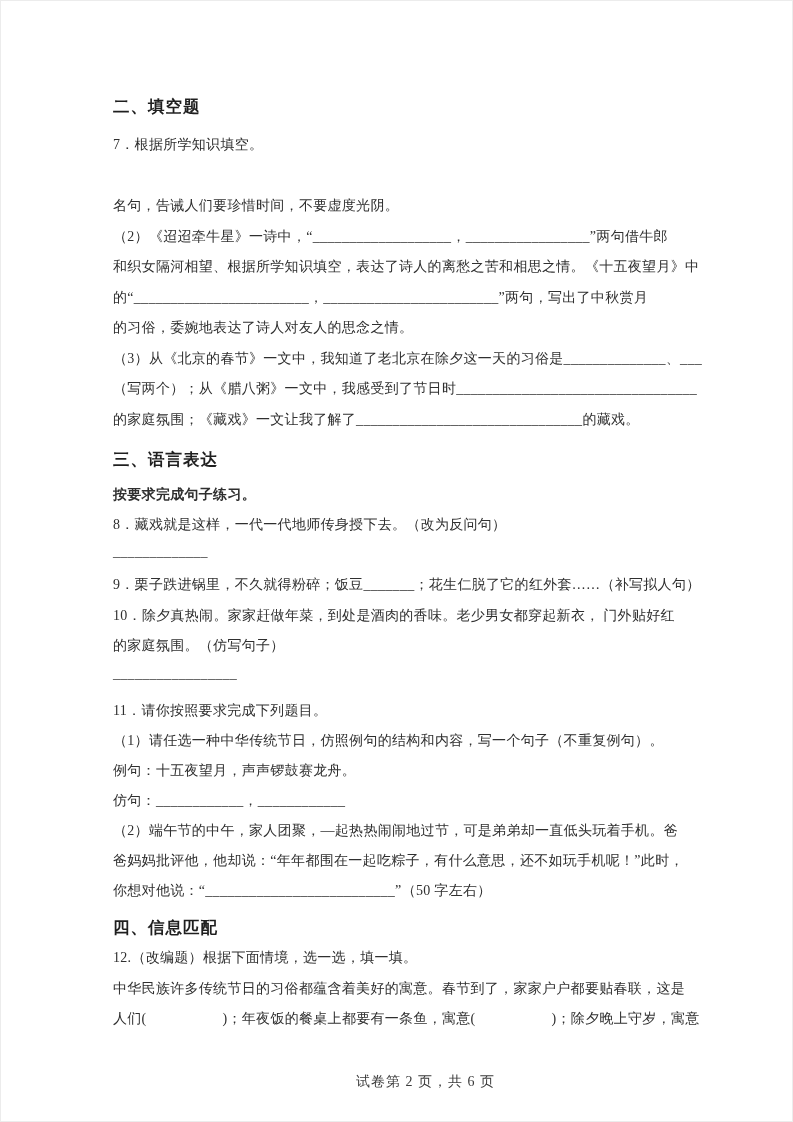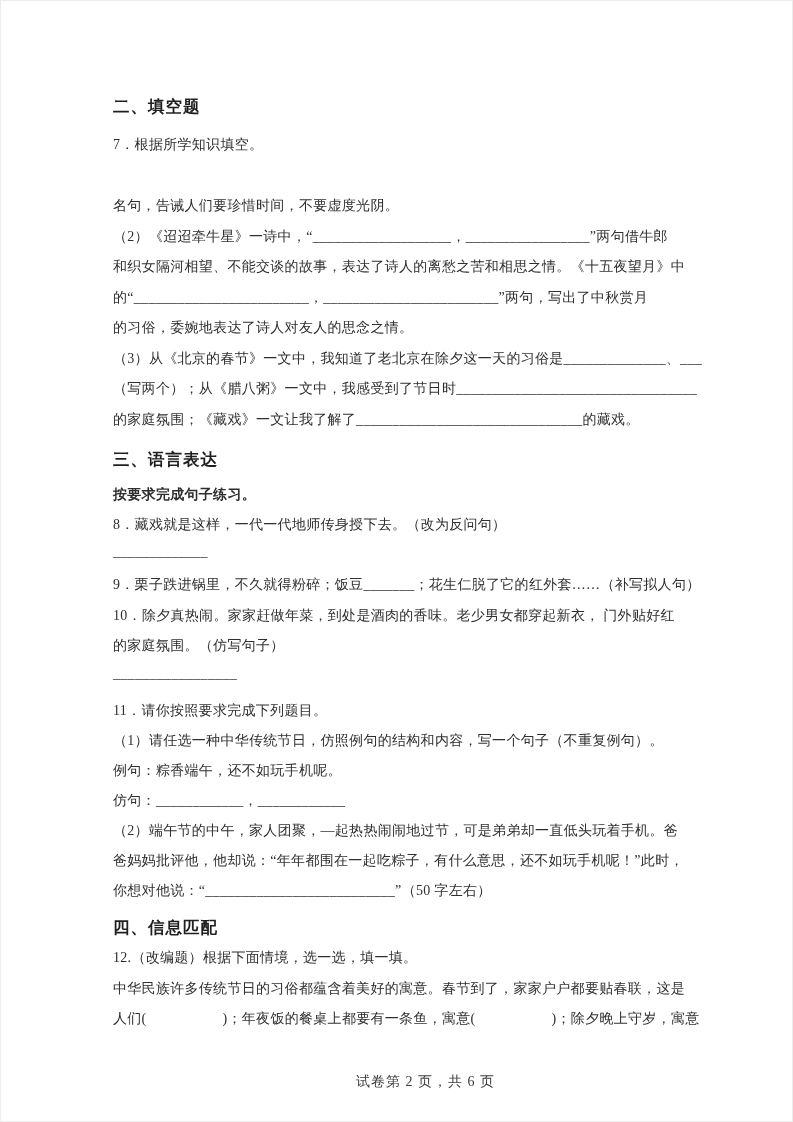--- a/index.html
+++ b/index.html
@@ -54,38 +54,38 @@
 </style>
 </head>
 <body>
 
 <div class="page">
 
   <div class="line section-heading" style="top:95px">二、填空题</div>
   <div class="line" style="top:133px">7．根据所学知识填空。</div>
   <div class="line" style="top:194px">名句，告诫人们要珍惜时间，不要虚度光阴。</div>
   <div class="line" style="top:225px">（2）《迢迢牵牛星》一诗中，“___________________，_________________”两句借牛郎</div>
-  <div class="line" style="top:255px">和织女隔河相望、不能交谈的故事，表达了诗人的离愁之苦和相思之情。《十五夜望月》中</div>
+  <div class="line" style="top:255px">和织女隔河相望、根据所学知识填空，表达了诗人的离愁之苦和相思之情。《十五夜望月》中</div>
   <div class="line" style="top:286px">的“________________________，________________________”两句，写出了中秋赏月</div>
   <div class="line" style="top:316px">的习俗，委婉地表达了诗人对友人的思念之情。</div>
   <div class="line" style="top:347px">（3）从《北京的春节》一文中，我知道了老北京在除夕这一天的习俗是______________、___</div>
   <div class="line" style="top:377px">（写两个）；从《腊八粥》一文中，我感受到了节日时_________________________________</div>
   <div class="line" style="top:408px">的家庭氛围；《藏戏》一文让我了解了_______________________________的藏戏。</div>
 
   <div class="line section-heading" style="top:448px">三、语言表达</div>
   <div class="line bold" style="top:483px">按要求完成句子练习。</div>
   <div class="line" style="top:513px">8．藏戏就是这样，一代一代地师传身授下去。（改为反问句）</div>
   <div class="line answer-blank" style="top:540px">_____________</div>
   <div class="line" style="top:573px">9．栗子跌进锅里，不久就得粉碎；饭豆_______；花生仁脱了它的红外套……（补写拟人句）</div>
   <div class="line" style="top:604px">10．除夕真热闹。家家赶做年菜，到处是酒肉的香味。老少男女都穿起新衣， 门外贴好红</div>
   <div class="line" style="top:634px">的家庭氛围。（仿写句子）</div>
   <div class="line answer-blank" style="top:662px">_________________</div>
   <div class="line" style="top:699px">11．请你按照要求完成下列题目。</div>
   <div class="line" style="top:729px">（1）请任选一种中华传统节日，仿照例句的结构和内容，写一个句子（不重复例句）。</div>
-  <div class="line" style="top:759px">例句：粽香端午，还不如玩手机呢。</div>
+  <div class="line" style="top:759px">例句：十五夜望月，声声锣鼓赛龙舟。</div>
   <div class="line" style="top:789px">仿句：____________，____________</div>
   <div class="line" style="top:819px">（2）端午节的中午，家人团聚，—起热热闹闹地过节，可是弟弟却一直低头玩着手机。爸</div>
   <div class="line" style="top:849px">爸妈妈批评他，他却说：“年年都围在一起吃粽子，有什么意思，还不如玩手机呢！”此时，</div>
   <div class="line" style="top:879px">你想对他说：“__________________________”（50 字左右）</div>
 
   <div class="line section-heading" style="top:916px">四、信息匹配</div>
   <div class="line" style="top:946px">12.（改编题）根据下面情境，选一选，填一填。</div>
   <div class="line" style="top:977px">中华民族许多传统节日的习俗都蕴含着美好的寓意。春节到了，家家户户都要贴春联，这是</div>
   <div class="line" style="top:1007px">人们(                    )；年夜饭的餐桌上都要有一条鱼，寓意(                    )；除夕晚上守岁，寓意</div>
 

